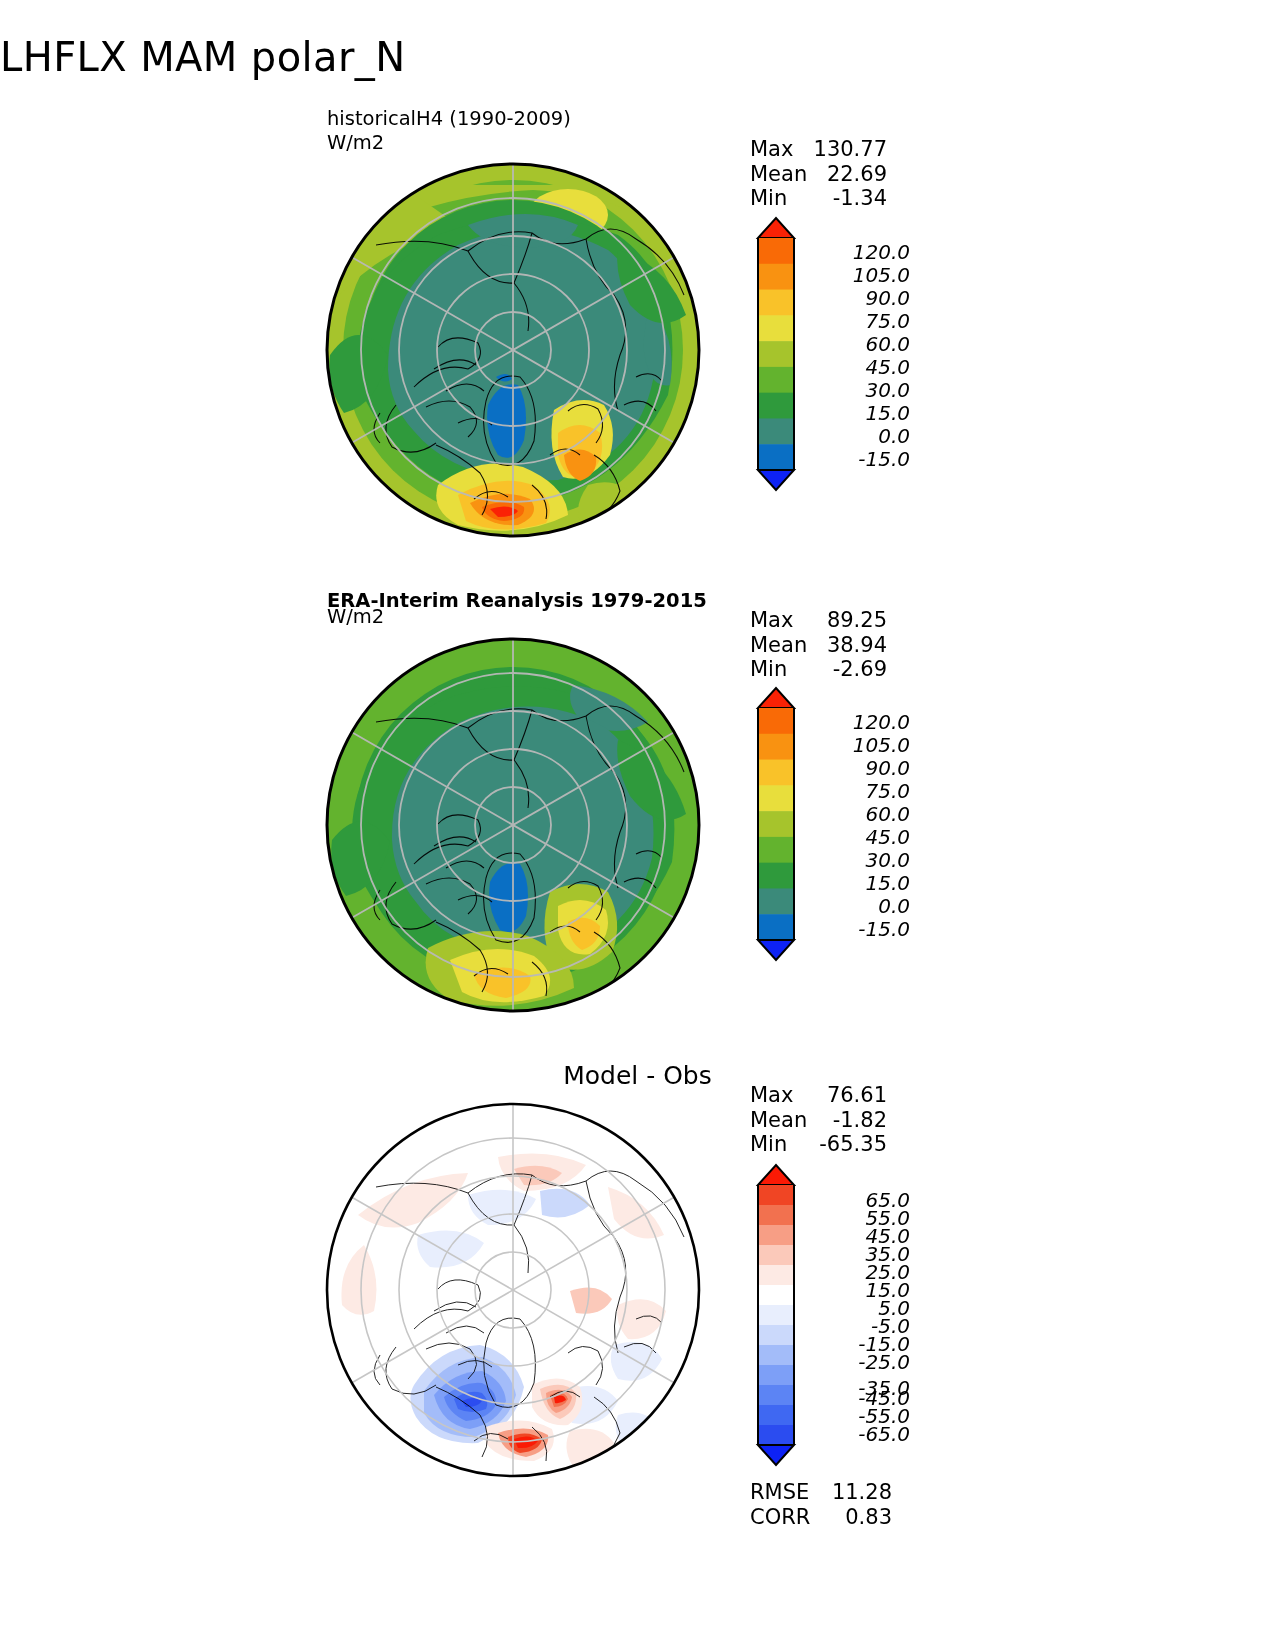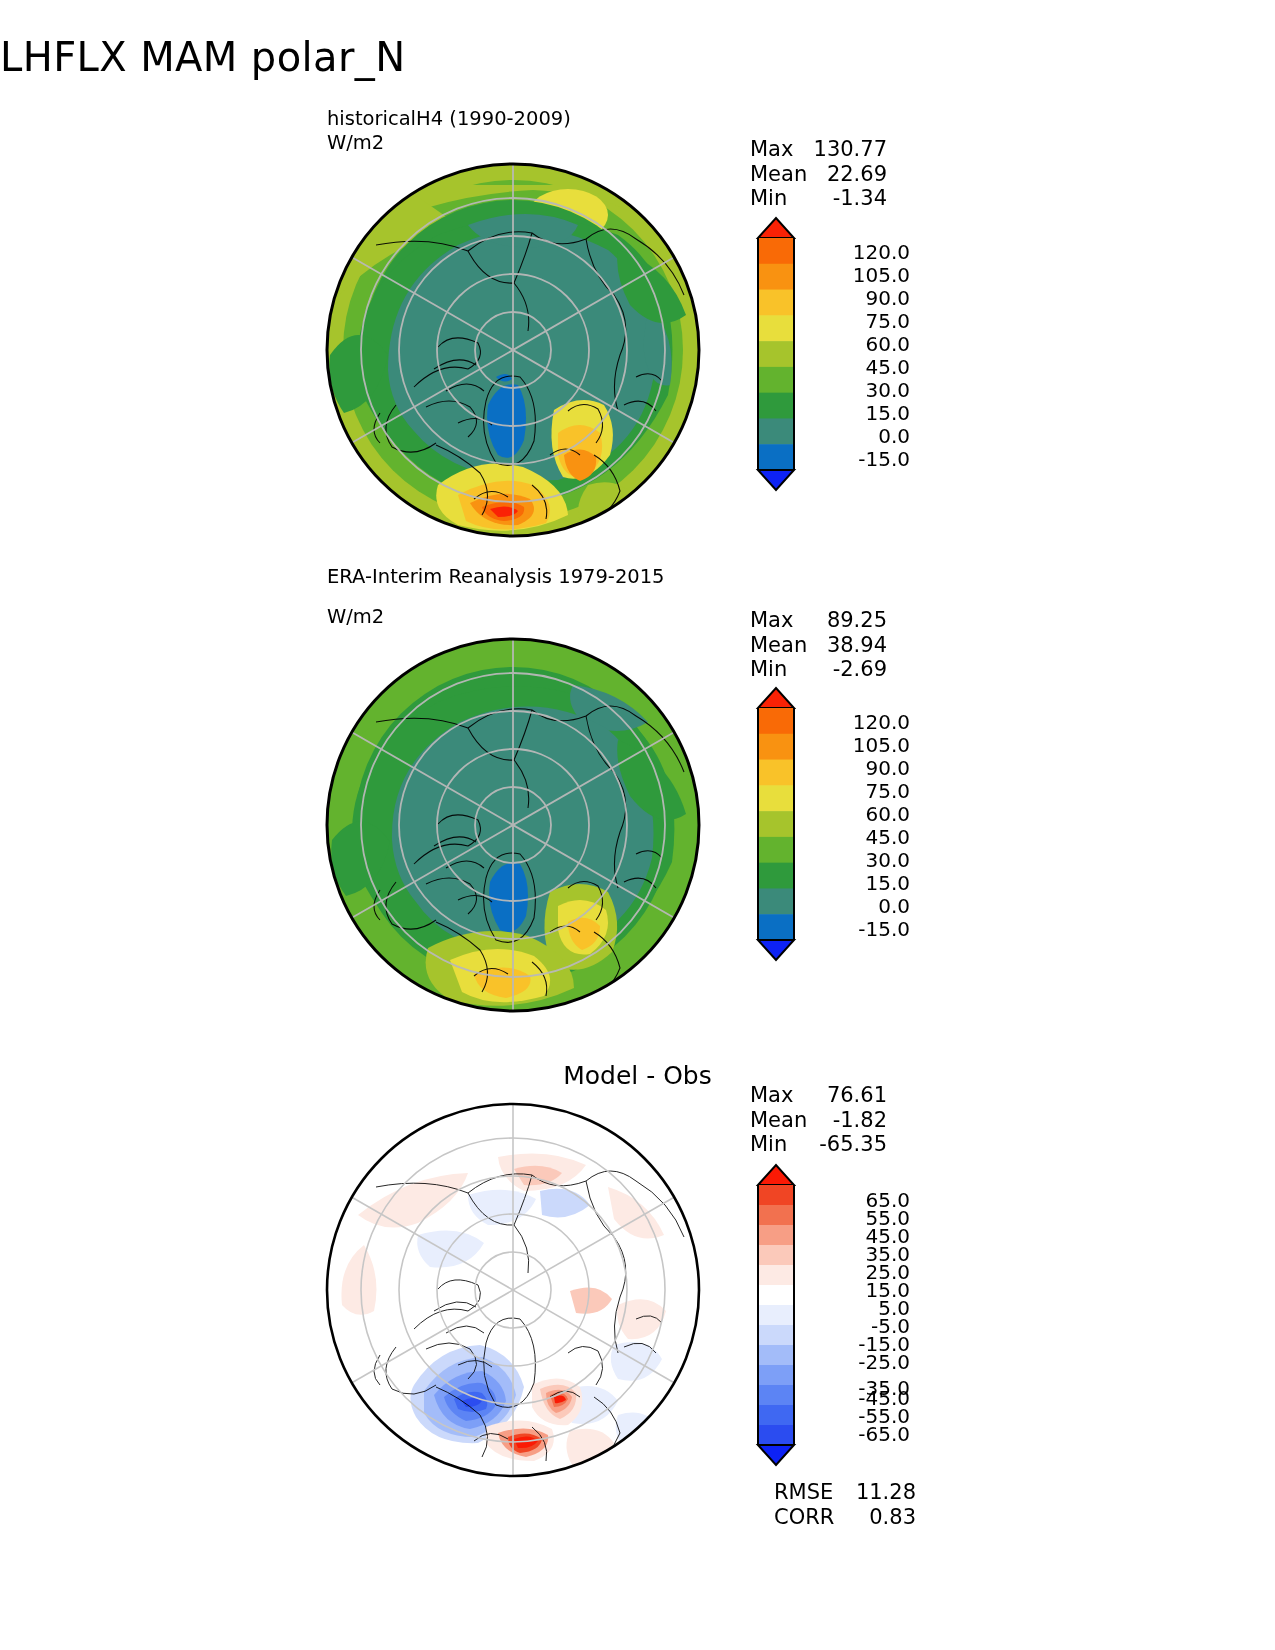--- a/index.html
+++ b/index.html
@@ -11,21 +11,21 @@
   .panel{position:absolute;left:0;width:1275px;}
   .ptitle{position:absolute;font-size:19.5px;white-space:pre;line-height:25px;}
   .ptitle.center{width:1275px;text-align:center;left:0;font-size:25px;}
   .units{position:absolute;font-size:19.5px;}
   .stats{position:absolute;font-size:21px;line-height:24.5px;}
   .stats .row{display:flex;width:137px;}
   .stats .k{width:72px;text-align:left;}
   .stats .v{flex:1;text-align:right;}
   .map{position:absolute;}
   .cbar{position:absolute;}
-  .cblabels{position:absolute;font-size:20px;}
+  .cblabels{position:absolute;font-size:20px;font-style:italic;}
   .cblabels div{position:absolute;right:0;white-space:nowrap;text-align:right;}
   .footer{position:absolute;font-size:21px;line-height:24.5px;}
   .footer .row{display:flex;width:142px;}
   .footer .k{width:78px;}
   .footer .v{flex:1;text-align:right;}
   svg{display:block;overflow:visible;}
 </style>
 </head>
 <body>
 
@@ -157,21 +157,21 @@
       <div style="top:114px;">60.0</div>
       <div style="top:137px;">45.0</div>
       <div style="top:160px;">30.0</div>
       <div style="top:183px;">15.0</div>
       <div style="top:206px;">0.0</div>
       <div style="top:229px;">-15.0</div>
     </div>
   </div>
 
   <div class="panel" style="top:560px;height:500px;">
-    <div class="ptitle" style="left:327px;top:4px;">ERA-Interim Reanalysis 1979-2015</div>
+    <div class="ptitle" style="left:327px;top:28px;font-weight:bold;">ERA-Interim Reanalysis 1979-2015</div>
     <div class="units" style="left:327px;top:45px;">W/m2</div>
 
     <div class="stats" style="left:750px;top:48px;">
       <div class="row">
           <span class="k">Max</span>
           <span class="v">89.25</span>
         </div>
       <div class="row">
           <span class="k">Mean</span>
           <span class="v">38.94</span>
@@ -408,21 +408,21 @@
       <div style="top:131px;">5.0</div>
       <div style="top:149px;">-5.0</div>
       <div style="top:167px;">-15.0</div>
       <div style="top:185px;">-25.0</div>
       <div style="top:203px;margin-top:8px;">-35.0</div>
       <div style="top:221px;">-45.0</div>
       <div style="top:239px;">-55.0</div>
       <div style="top:257px;margin-left:29px;">-65.0</div>
     </div>
 
-    <div class="footer" style="left:774px;top:425px;">
+    <div class="footer" style="left:750px;top:425px;">
       <div class="row">
           <span class="k">RMSE</span>
           <span class="v">11.28</span>
         </div>
       <div class="row">
           <span class="k">CORR</span>
           <span class="v">0.83</span>
         </div>
     </div>
   </div>

